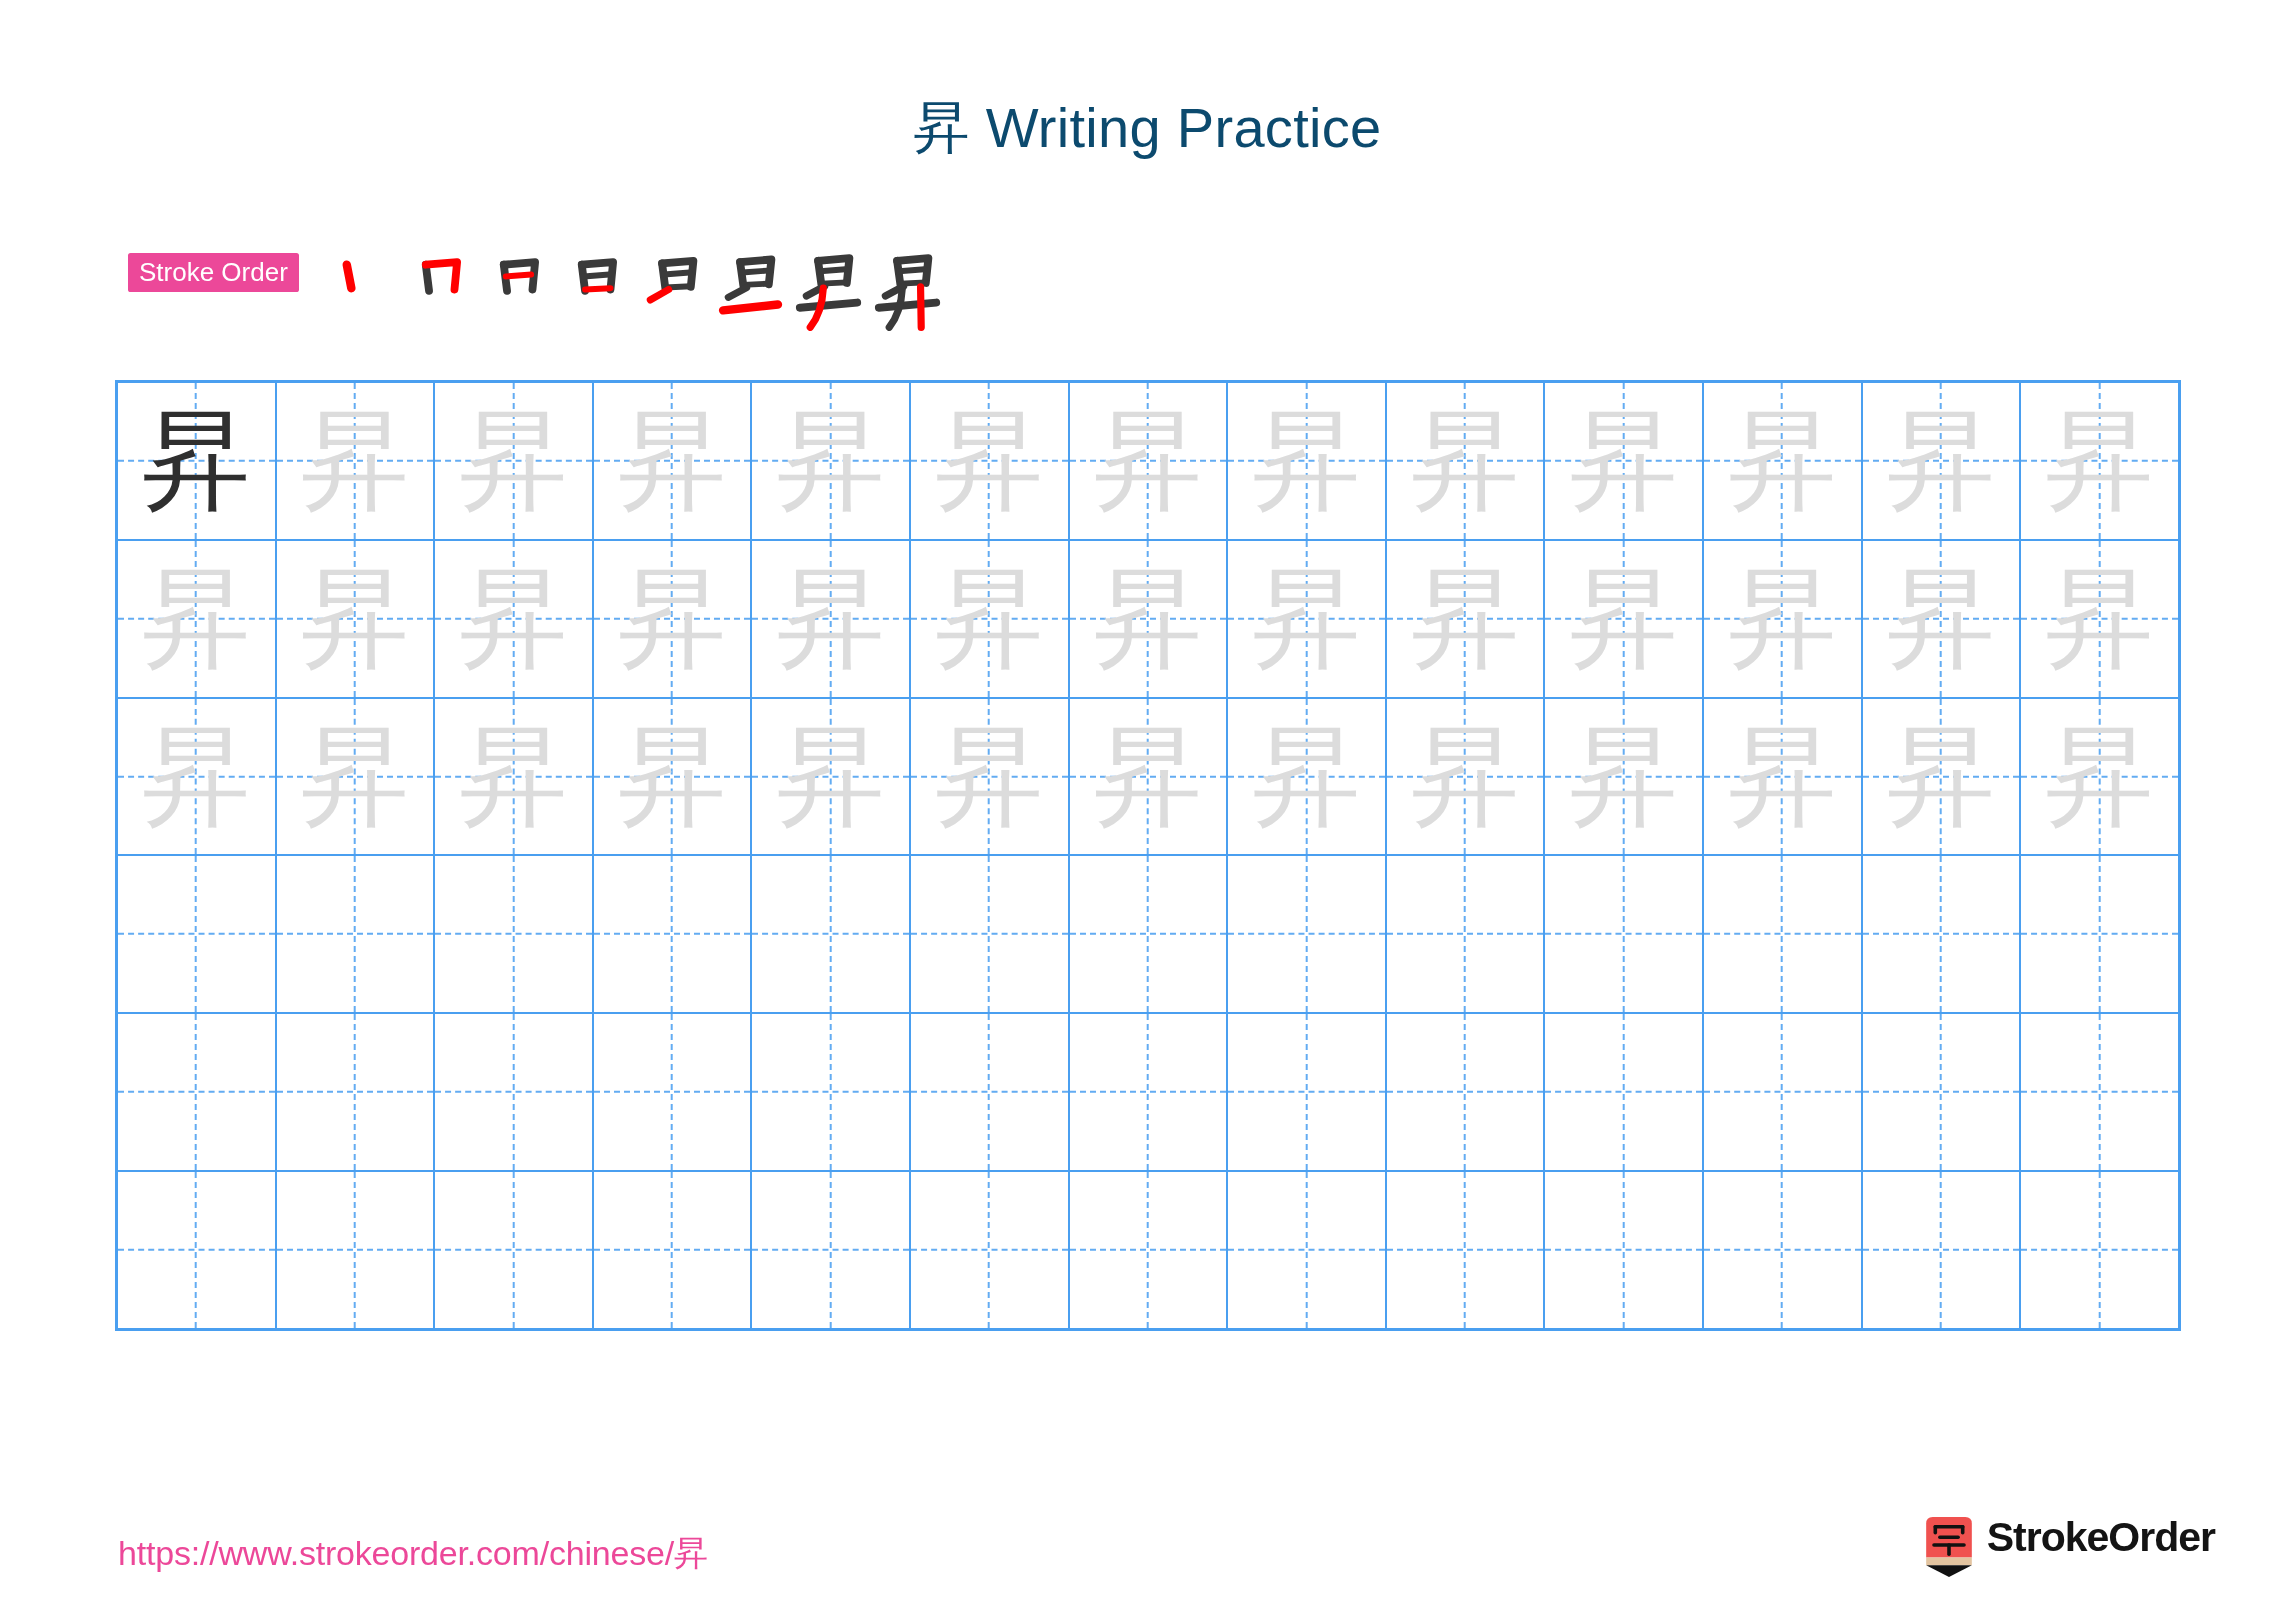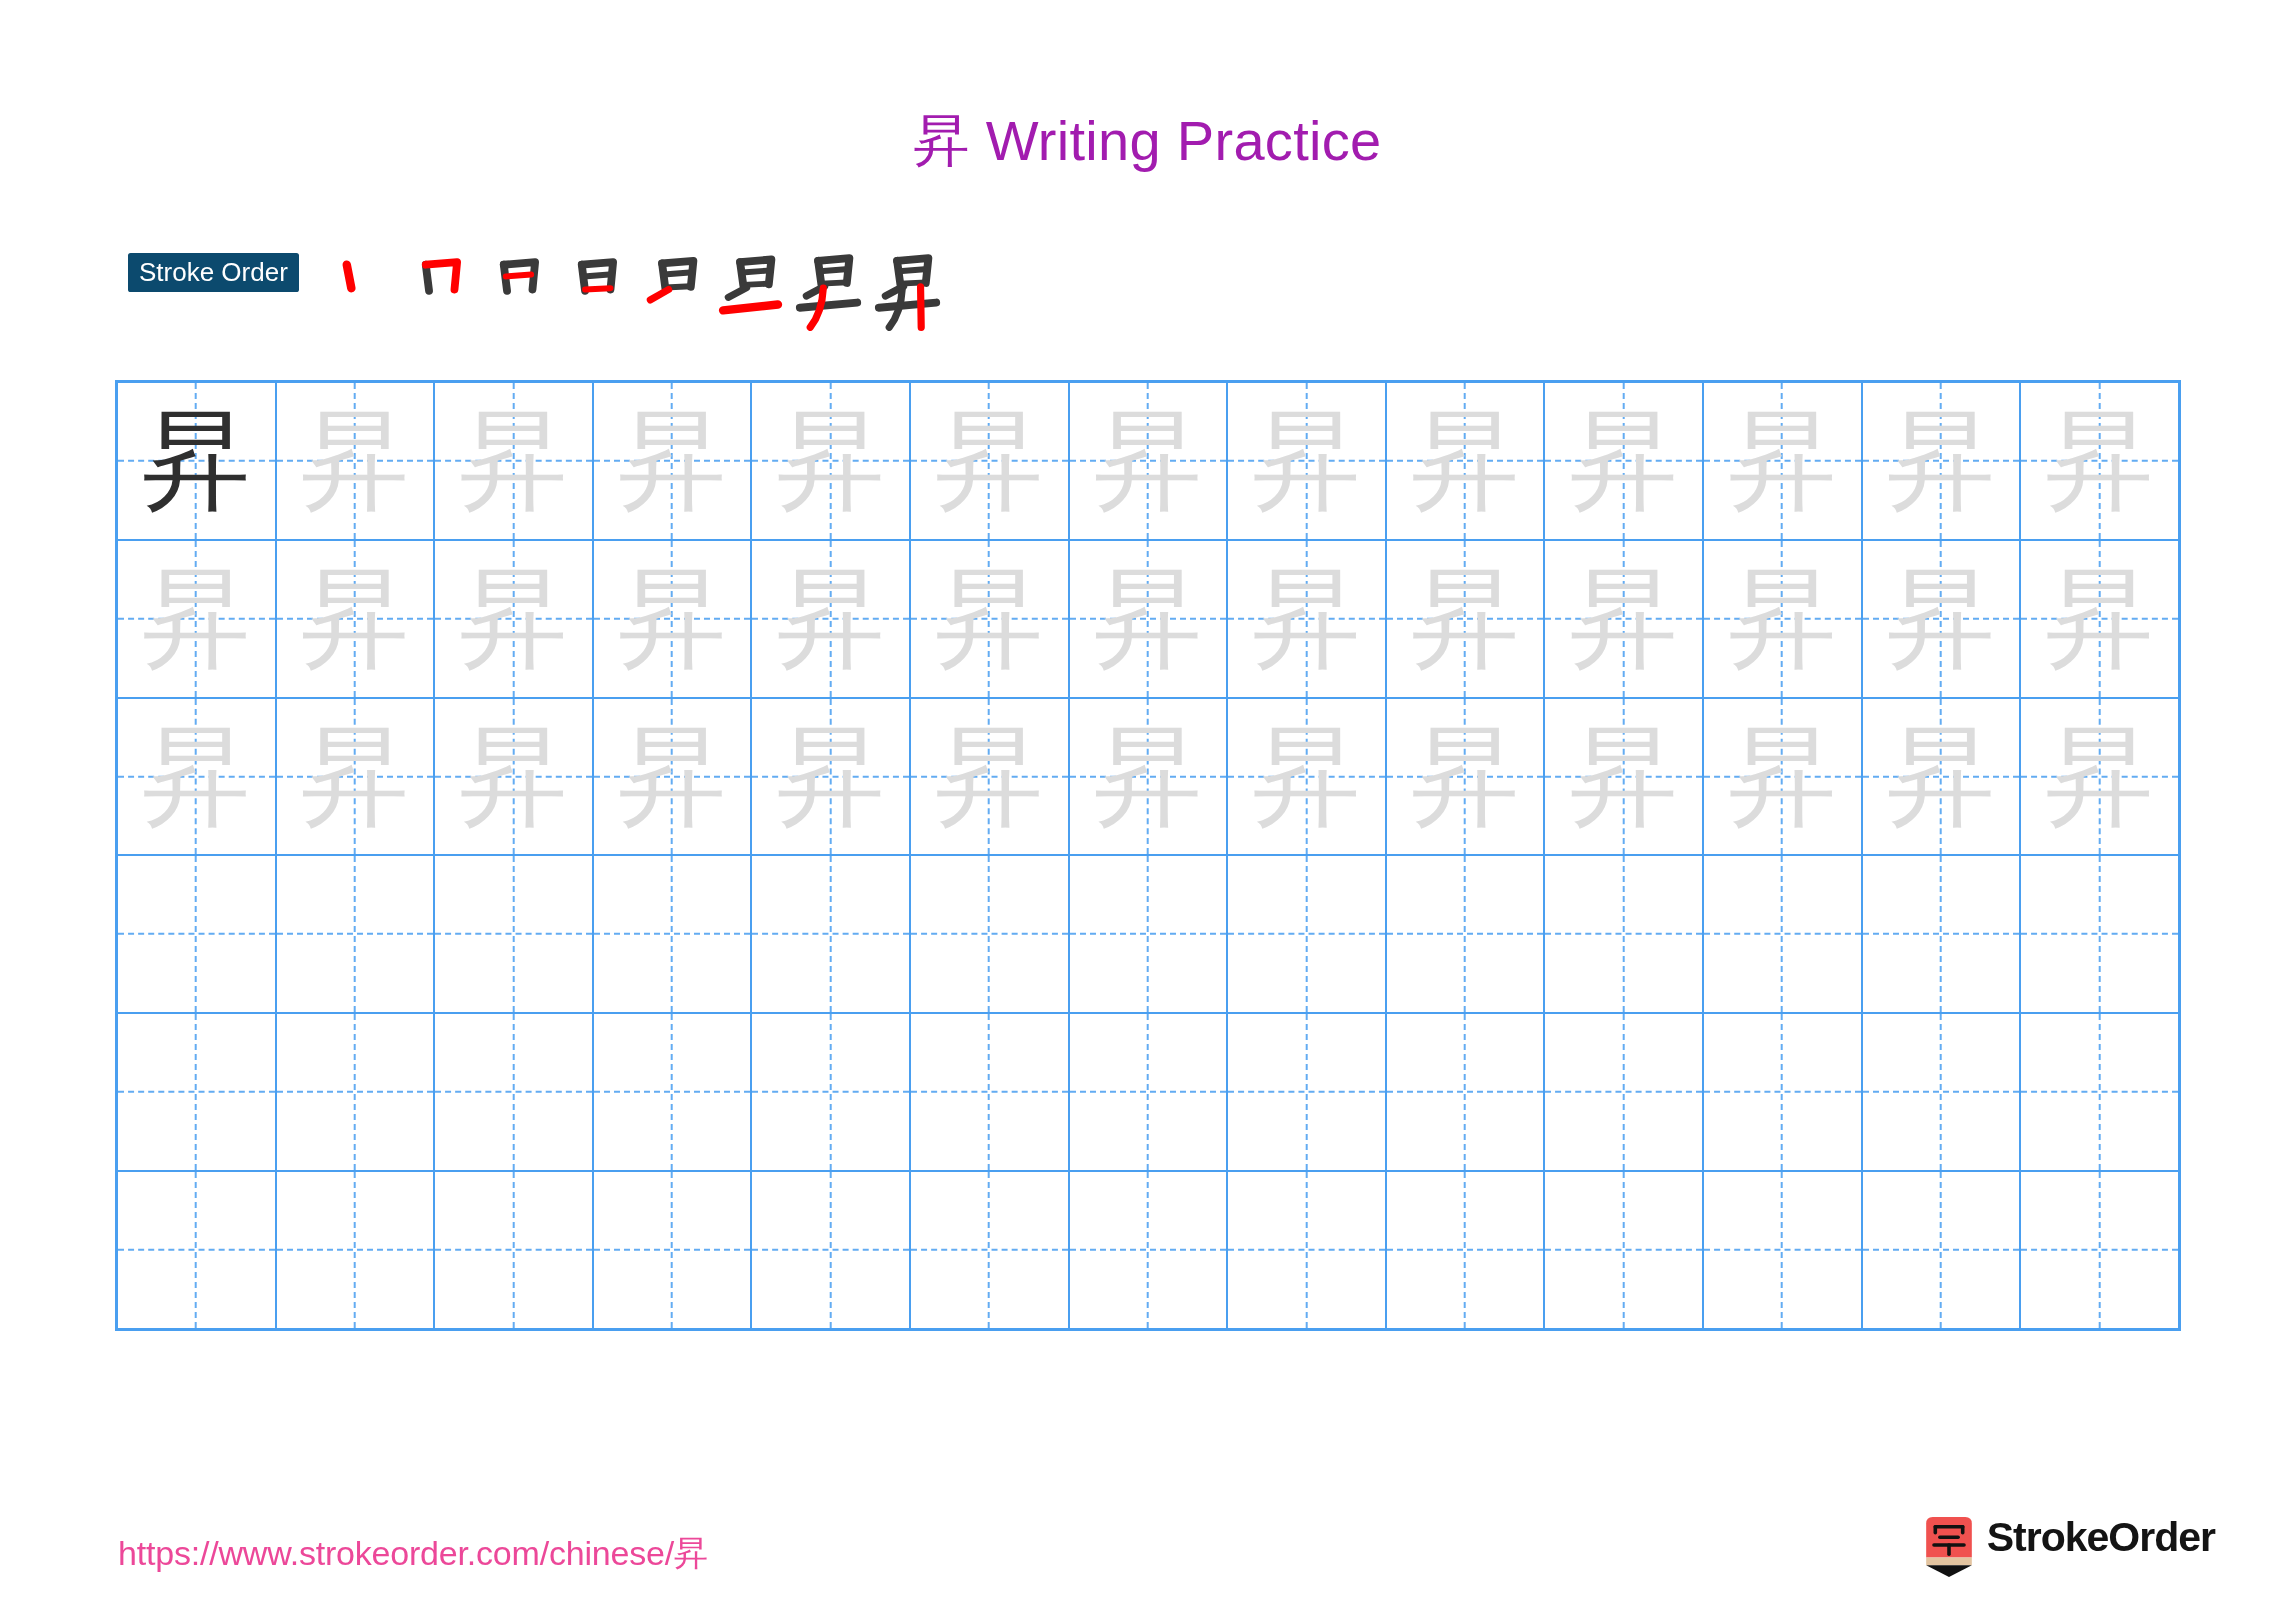--- a/index.html
+++ b/index.html
@@ -12,42 +12,42 @@
     height: 1622px;
     position: relative;
     font-family: "Liberation Sans", sans-serif;
     overflow: hidden;
   }
 
   
   #page-title {
     position: absolute;
     left: 0;
-    top: 113px;
+    top: 100px;
     width: 2295px;
     text-align: center;
     font-size: 56px;
     font-weight: 400;
-    color: #a21caf;
+    color: #0c4a6e;
     letter-spacing: 0.3px;
     white-space: nowrap;
     line-height: 1.0;
   }
 
   
   #stroke-order-row {
     position: absolute;
     left: 128px;
     top: 250px;
     height: 72px;
     display: flex;
     align-items: flex-start;
   }
   #stroke-order-badge {
-    background: #0c4a6e;
+    background: #ec4899;
     color: #ffffff;
     font-size: 26px;
     font-weight: 400;
     padding: 5.9px 11px 7.2px 11px;
     border-radius: 2.6px;
     line-height: 1.0;
     white-space: nowrap;
     margin-top: 3.3px;
   }
   #stroke-order-steps {

